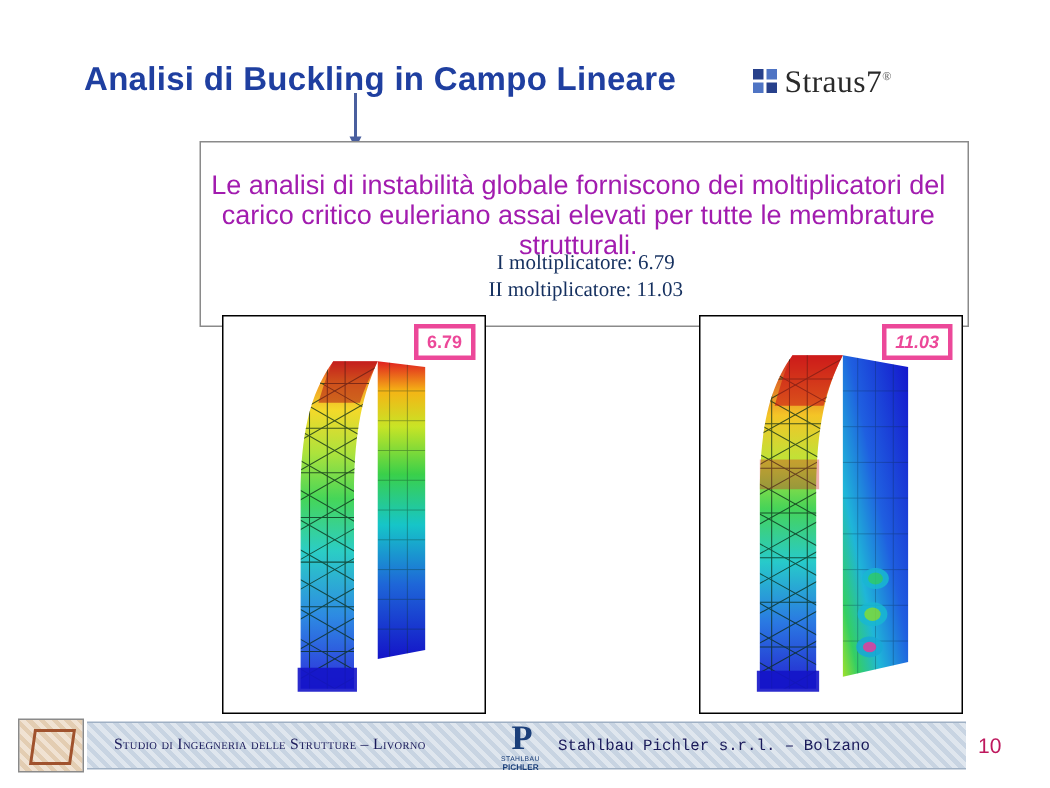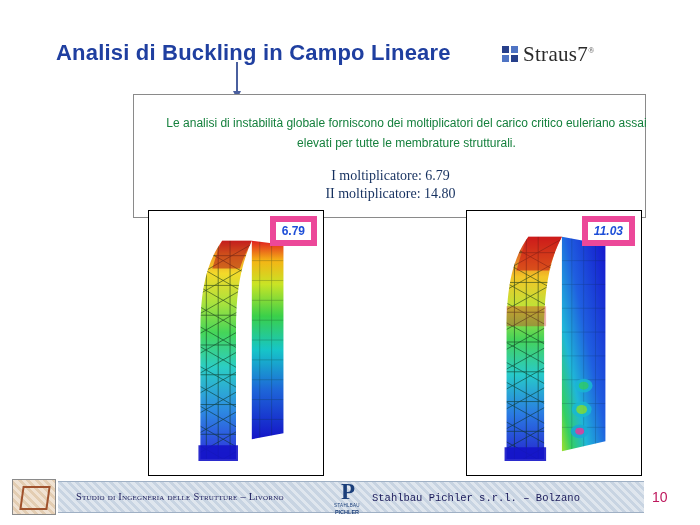--- a/index.html
+++ b/index.html
@@ -97,26 +97,26 @@
     left: 133px;
     top: 94px;
     width: 513px;
     height: 124px;
     border: 1px solid #8a8a8a;
     background: #ffffff;
     box-sizing: border-box;
   }
   .textbox .para {
     position: absolute;
-    left: 26px;
+    left: 5px;
     top: 18px;
     width: 493px;
     text-align: center;
-    font-size: 12px;
-    color: #15803d;
+    font-size: 18px;
+    color: #a21caf;
     line-height: 20px;
   }
   .textbox .mult {
     position: absolute;
     left: 10px;
     top: 72px;
     width: 493px;
     text-align: center;
     font-family: "Liberation Serif", serif;
     font-size: 14px;
@@ -131,25 +131,25 @@
     background: #ffffff;
     box-sizing: border-box;
     overflow: hidden;
   }
   .imgframe.left  { left: 148px; top: 210px; width: 176px; height: 266px; }
   .imgframe.right { left: 466px; top: 210px; width: 176px; height: 266px; font-style: italic; }
 
   .badge {
     position: absolute;
     top: 5px;
-    border: 6px solid #ec4899;
+    border: 3px solid #ec4899;
     background: #fff;
     font-size: 12px;
     font-weight: bold;
-    color: #1d4ed8;
+    color: #ec4899;
     padding: 2px 6px;
     z-index: 5;
   }
   .badge.left  { right: 6px; }
   .badge.right { right: 6px; }
 
   
   .fe {
     position: absolute;
     left: 0; top: 0;
@@ -261,21 +261,21 @@
     </span>
     <span class="logo-text"><span>Straus</span><span>7</span><span class="logo-reg">®</span></span>
   </div>
 
   <div class="arrow"></div>
 
   <div class="textbox">
     <div class="para">Le analisi di instabilità globale forniscono dei moltiplicatori del carico critico euleriano assai elevati per tutte le membrature strutturali.</div>
     <div class="mult">
       <div>I moltiplicatore: 6.79</div>
-      <div>II moltiplicatore: 14.80</div>
+      <div>II moltiplicatore: 11.03</div>
     </div>
   </div>
 
   <div class="imgframe left">
     <div class="badge left">6.79</div>
     <svg class="fe" viewBox="0 0 176 266" preserveAspectRatio="none">
       <defs>
         <linearGradient id="g1" x1="0" y1="1" x2="0" y2="0">
           <stop offset="0%" stop-color="#1b1bd8"></stop>
           <stop offset="22%" stop-color="#1b7fe0"></stop>

